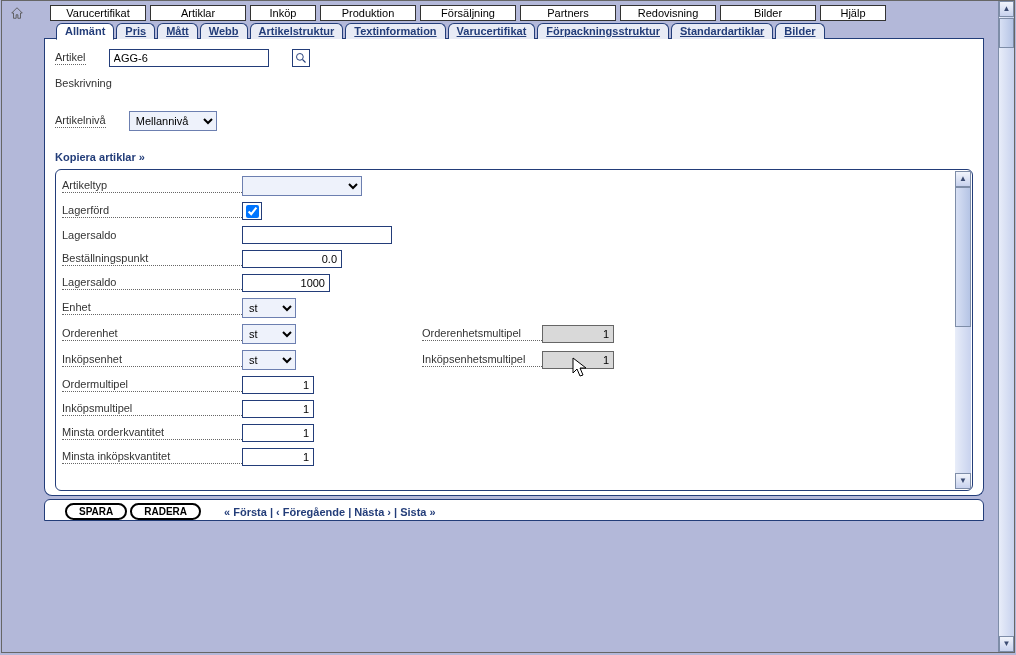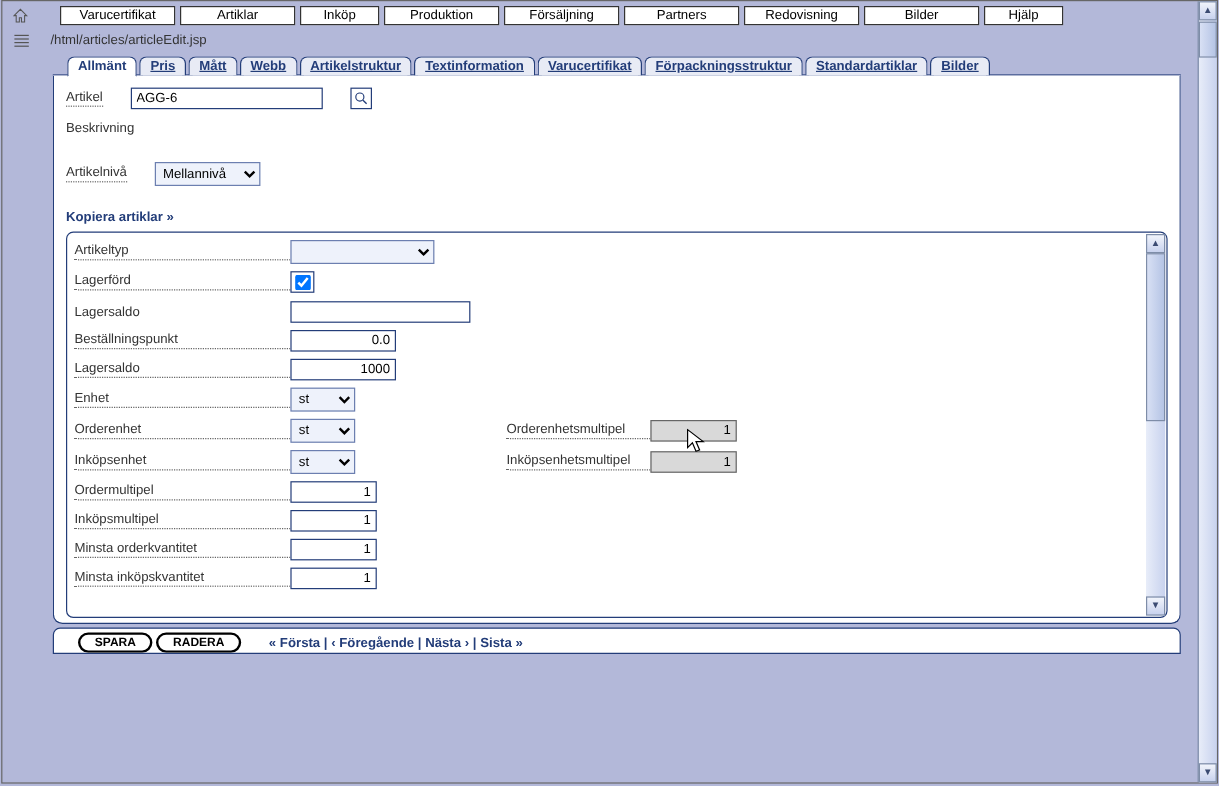--- a/index.html
+++ b/index.html
@@ -246,29 +246,20 @@
       <button class="narrow">Inköp</button>
       <button>Produktion</button>
       <button>Försäljning</button>
       <button>Partners</button>
       <button>Redovisning</button>
       <button>Bilder</button>
       <button class="narrow">Hjälp</button>
     </div>
   </div>
 
-  <div class="path-row">
-    <span class="hamb">
-        <span></span>
-        <span></span>
-        <span></span>
-        <span></span>
-      </span>
-    <span>/html/articles/articleEdit.jsp</span>
-  </div>
 
 
   <div class="tabs-row">
     <div class="tab active">Allmänt</div>
     <div class="tab">Pris</div>
     <div class="tab">Mått</div>
     <div class="tab">Webb</div>
     <div class="tab">Artikelstruktur</div>
     <div class="tab">Textinformation</div>
     <div class="tab">Varucertifikat</div>
@@ -323,21 +314,21 @@
             </span></div>
         <span></span>
           <span></span>
 
         <span class="lbl">Lagersaldo</span>
         <div><input class="tfield" style="width: 150px;" type="text" value=""></div>
         <span></span>
           <span></span>
 
         <span class="lbl dotted">Beställningspunkt</span>
-        <div><input class="numfield" style="width: 88px;" type="text" value="0.0"></div>
+        <div><input class="numfield" style="width: 100px;" type="text" value="0.0"></div>
         <span></span>
           <span></span>
 
         <span class="lbl dotted">Lagersaldo</span>
         <div><input class="numfield" style="width: 88px;" type="text" value="1000"></div>
         <span></span>
           <span></span>
 
         <span class="lbl dotted">Enhet</span>
         <div><select class="sel" style="width:54px"><option>st</option></select></div>

